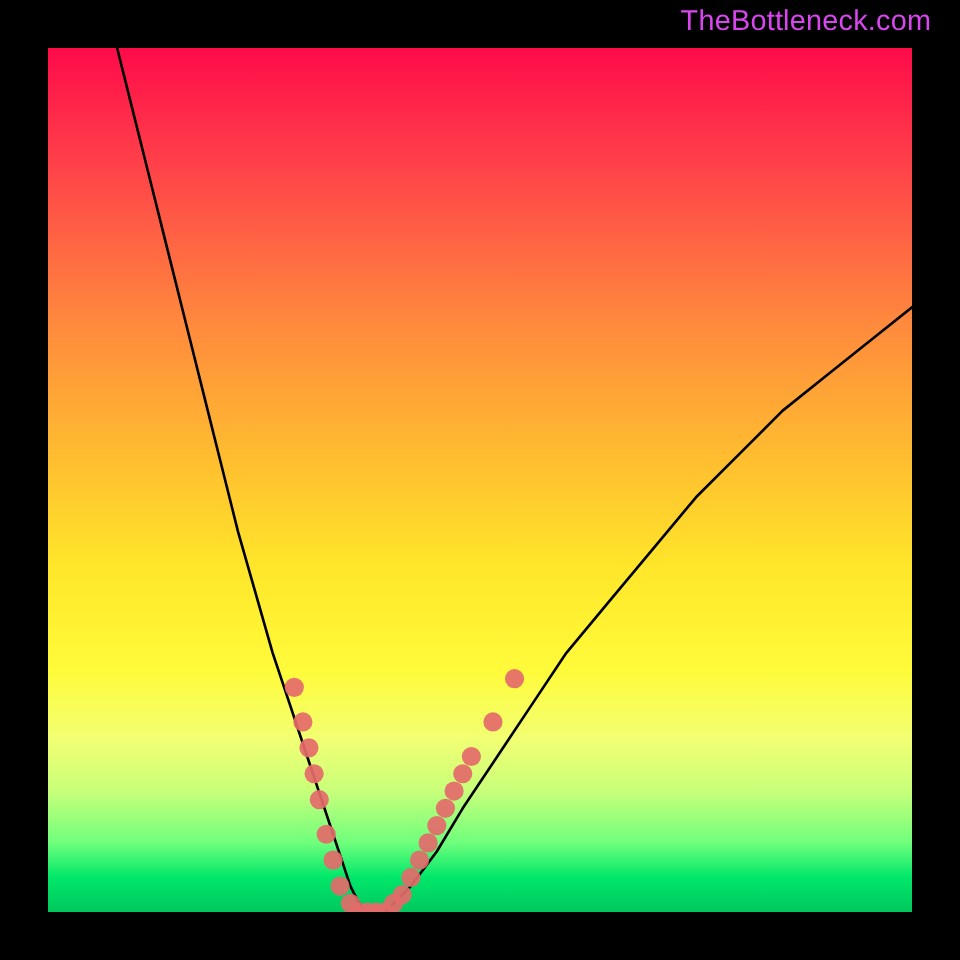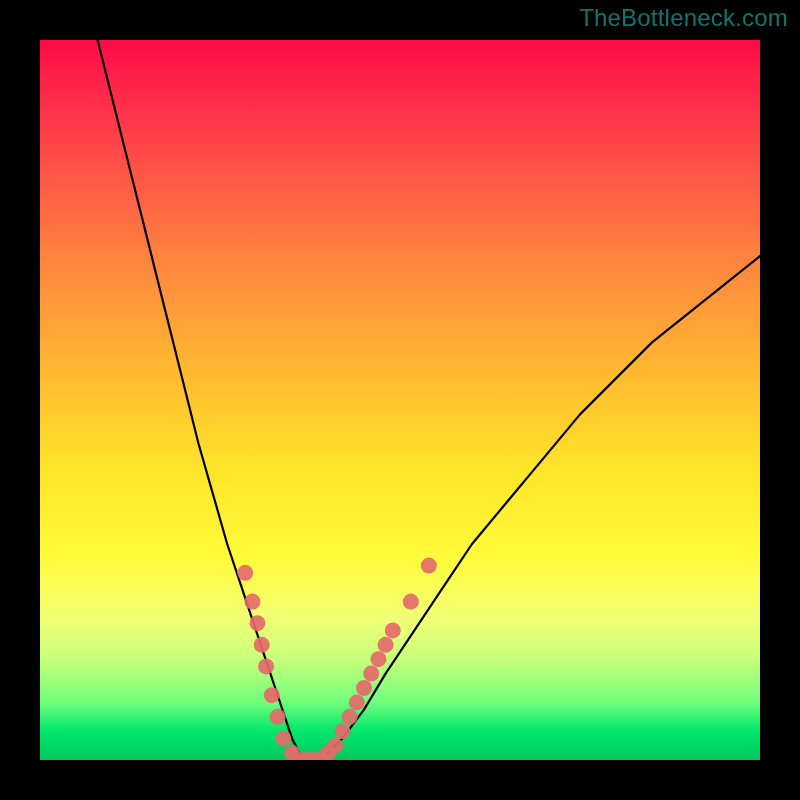--- a/index.html
+++ b/index.html
@@ -35,22 +35,22 @@
       #f2ff73 80%,
       #c8ff7a 86%,
       #6fff7c 92%,
       #00e76a 96%,
       #00c85e 100%
     );
   }
   .watermark {
     position: absolute;
     top: 4px;
-    right: 12px;
-    color: #0f766e;
+    right: 24px;
+    color: #d946ef;
     font-size: 24px;
     font-weight: 400;
     letter-spacing: 0.2px;
     user-select: none;
   }
   svg.overlay {
     position: absolute;
     left: 0;
     top: 0;
     width: 720px;

